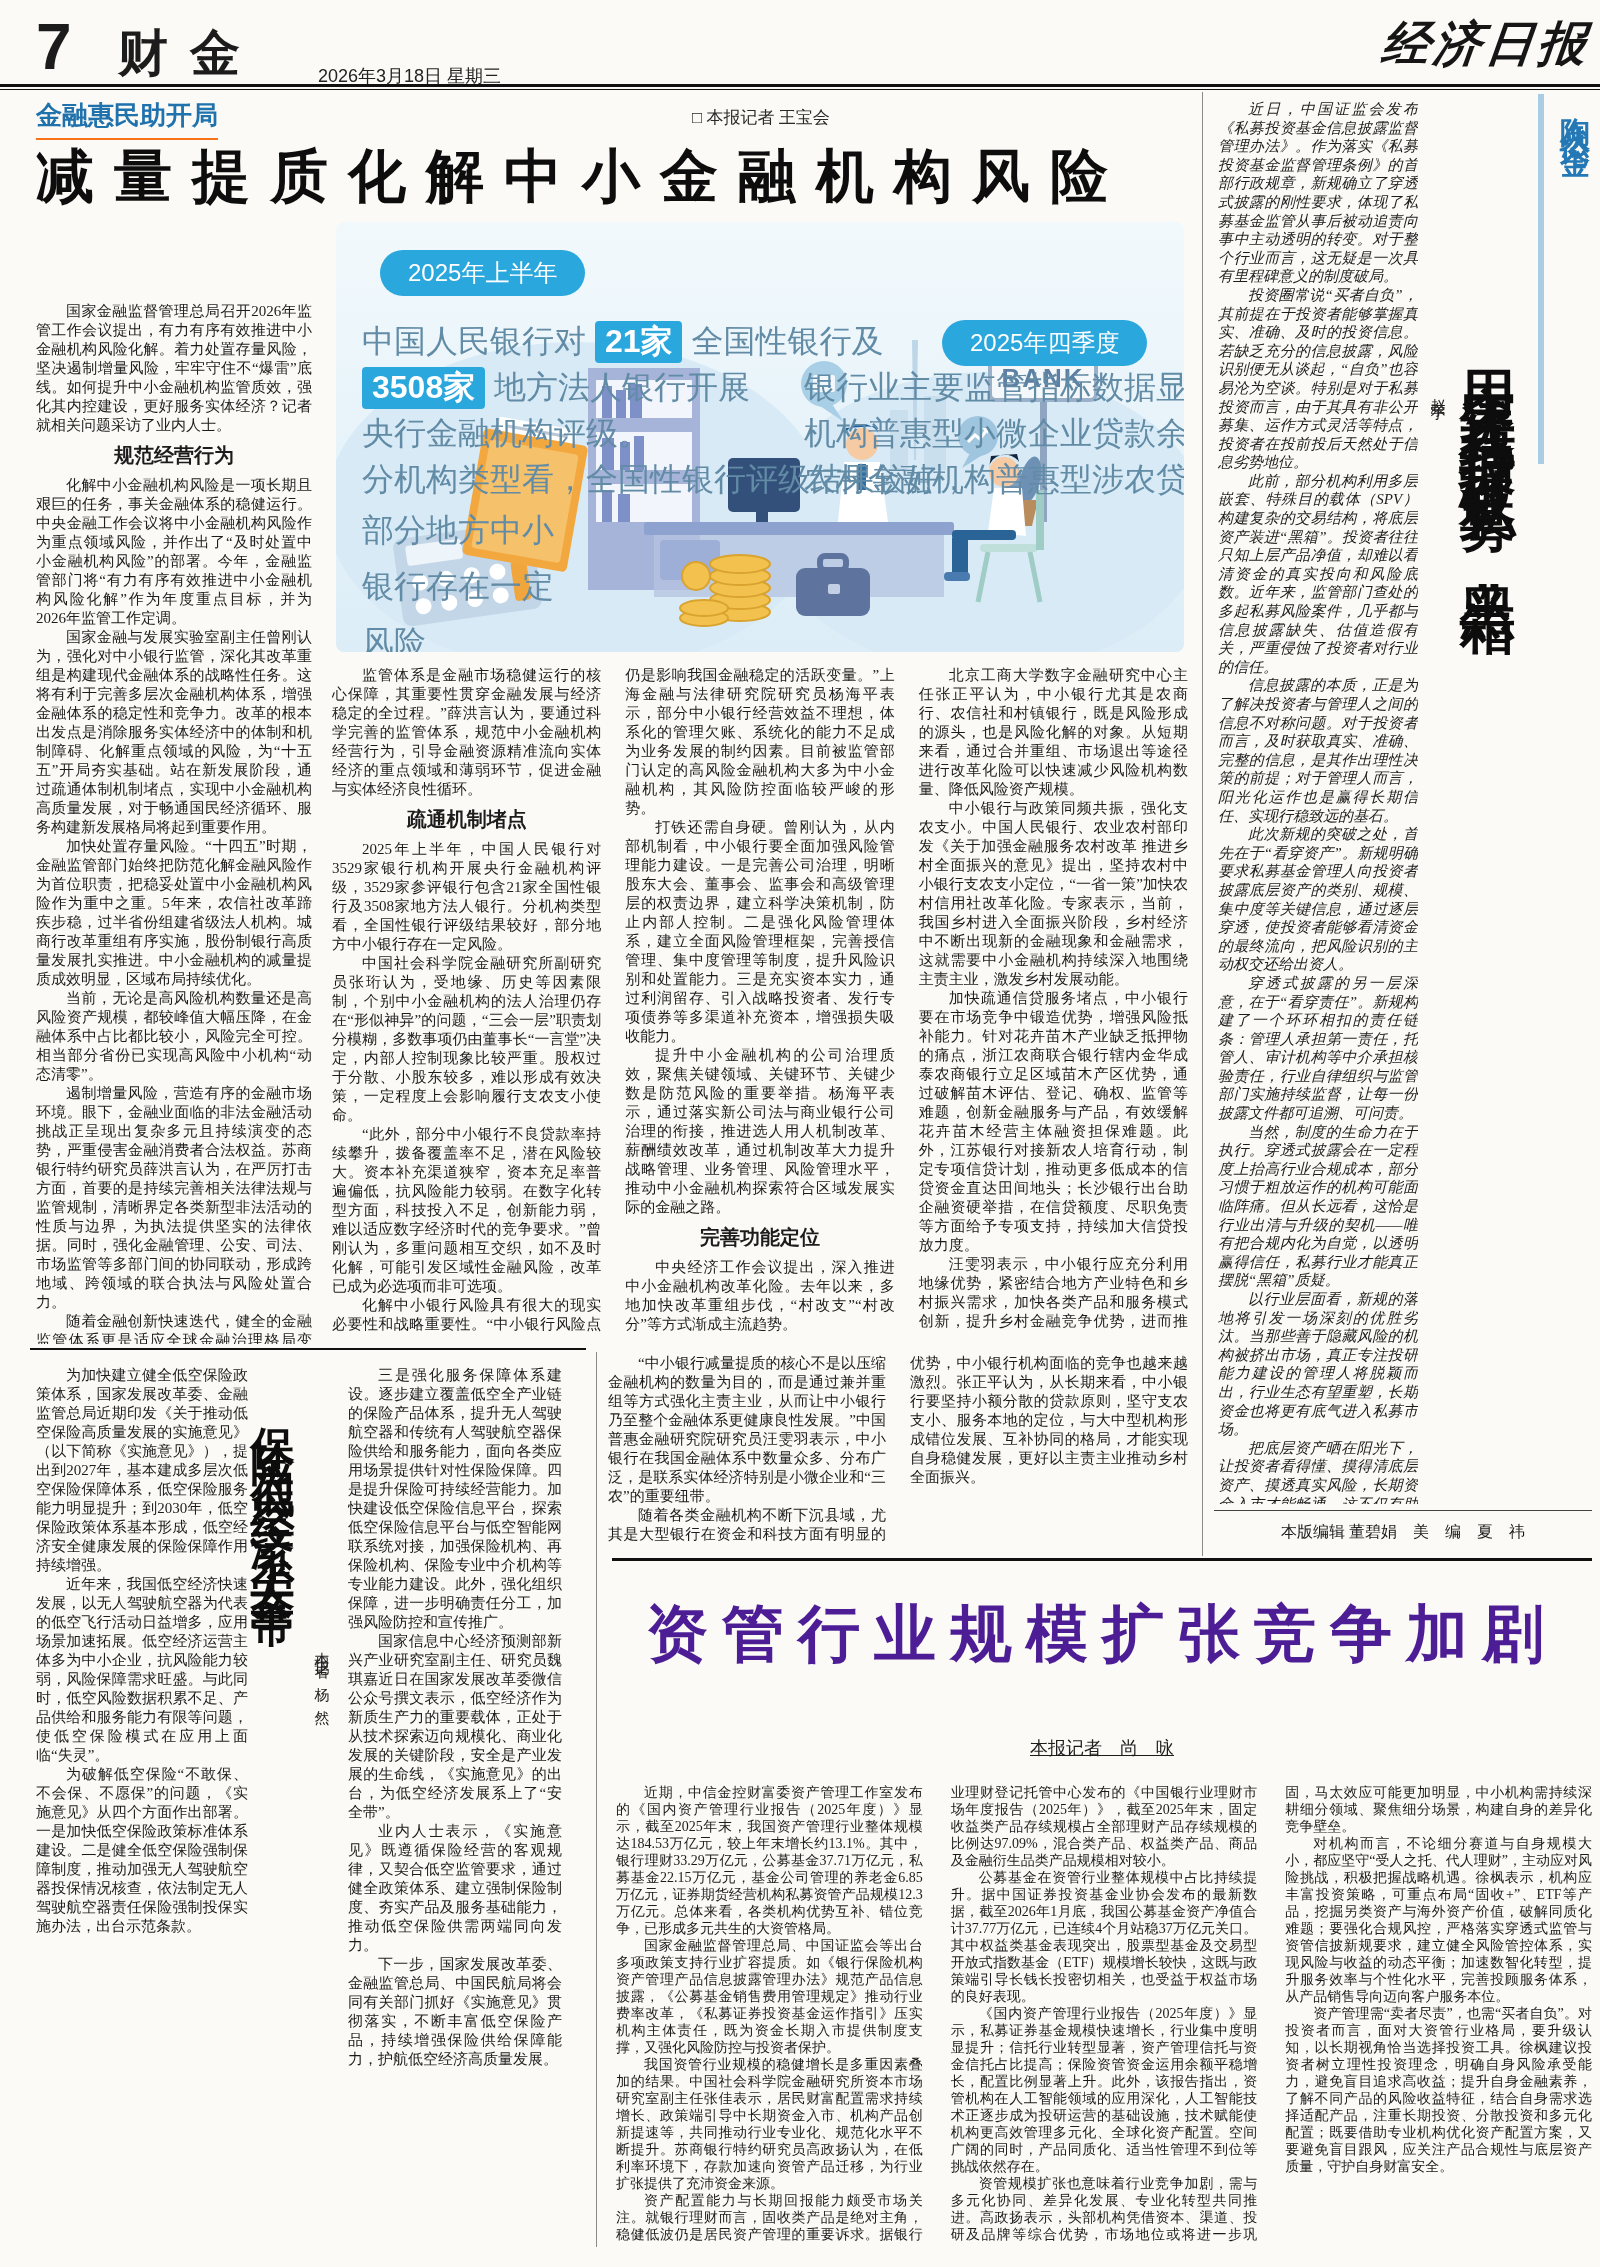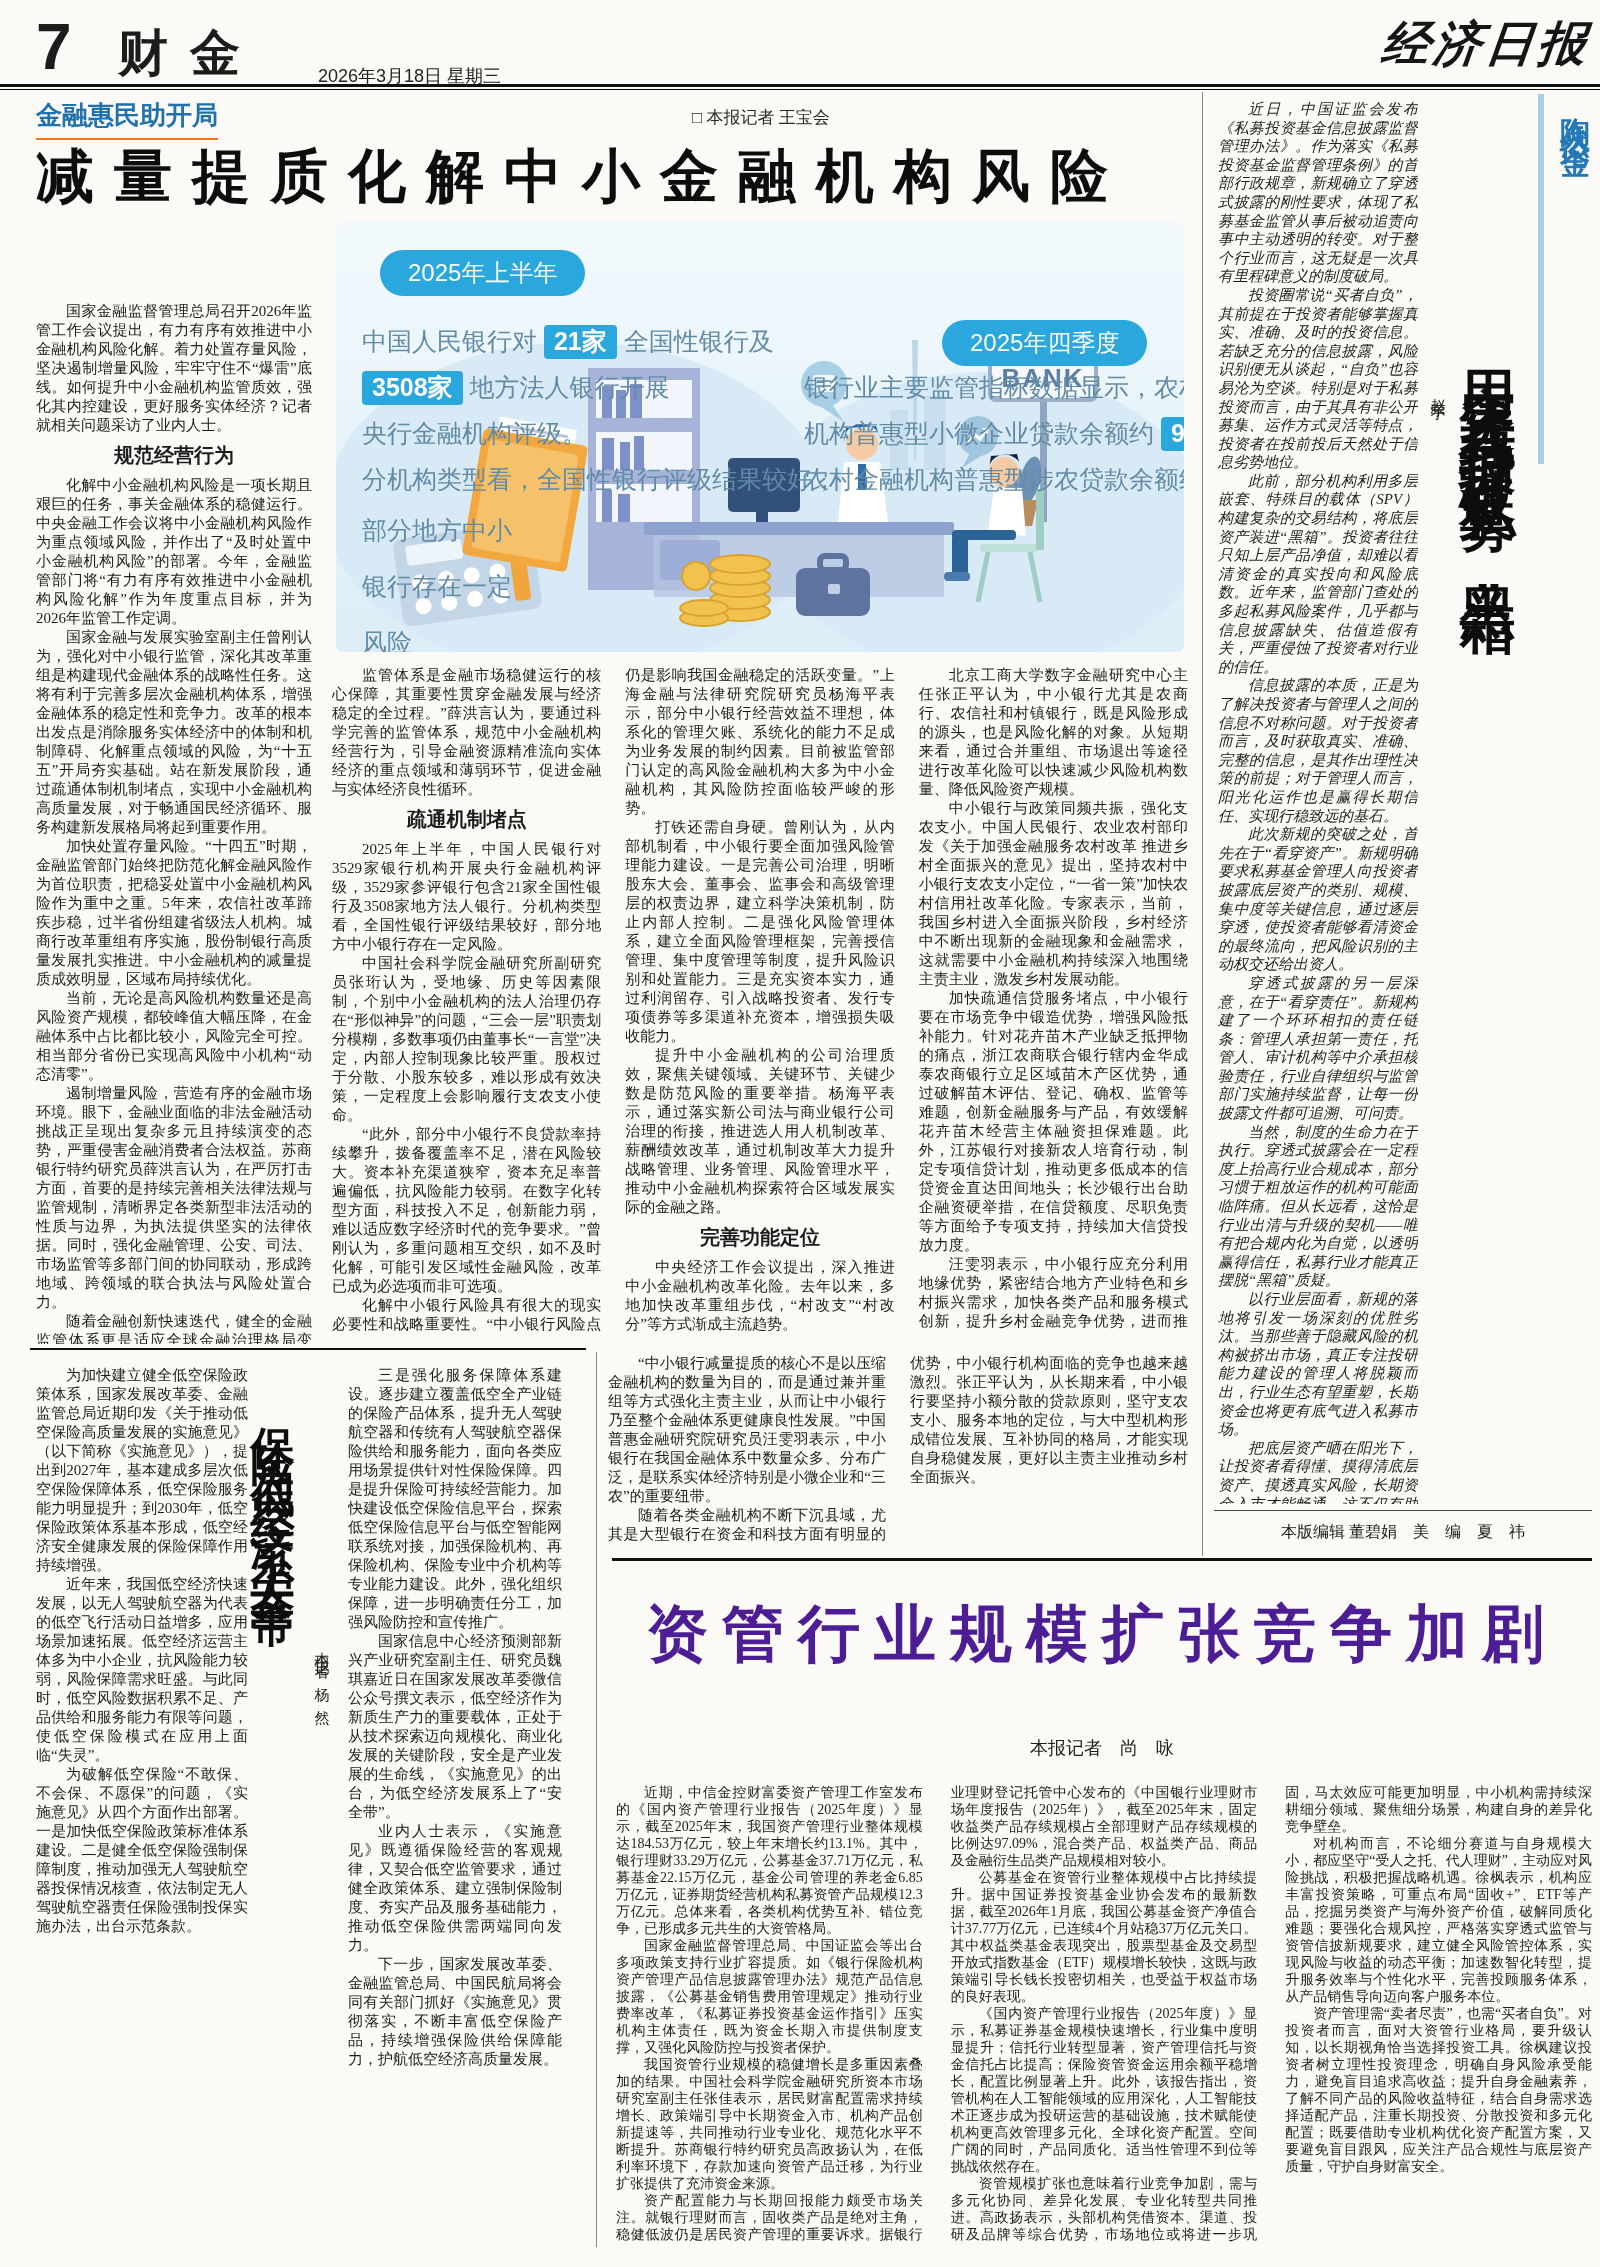--- a/index.html
+++ b/index.html
@@ -27,21 +27,21 @@
   .lead-byline { left:692px; top:106px; font-size:17px; color:#2a2a2a; }
   .lead-headline { left:36px; top:138px; width:1155px; font-size:58px; font-weight:900;
                    letter-spacing:20px; white-space:nowrap; color:#0d0d0d; }
 
   
   .ig { left:336px; top:222px; width:848px; height:430px; border-radius:8px;
         background:linear-gradient(180deg,#f2f9fc 0%,#e3f1f9 70%,#dcedf7 100%); overflow:hidden; }
   .ig .cloud { position:absolute; background:#d7eaf6; border-radius:50%; }
   .ig-tag { position:absolute; background:#2aa7dc; color:#fff; font-weight:400; font-size:24px;
             padding:7px 28px; border-radius:999px; z-index:3; }
-  .ig-text { position:absolute; z-index:3; color:#628ba6; font-size:25px; font-weight:500; }
+  .ig-text { position:absolute; z-index:3; color:#628ba6; font-size:32px; font-weight:500; }
   .ig-line { line-height:46px; white-space:nowrap; }
   .ig-line.loose { line-height:56px; }
   .chip { display:inline-block; background:#2aa7dc; color:#fff; font-weight:800;
           padding:1px 10px 3px; border-radius:4px; line-height:1.2; }
   .ig svg { position:absolute; left:56px; top:118px; z-index:2; }
 
   
   .newscol { font-size:15px; line-height:19px; overflow:hidden; }
   .para { text-indent:2em; text-align:justify; }
   .col-subhead { text-align:center; font-weight:700; font-size:20px; margin:11px 0;
@@ -65,21 +65,21 @@
   .tao-head { left:1450px; top:326px; height:1190px; font-size:56px; font-weight:900; letter-spacing:14px; color:#0d0d0d; }
   .tao-label { left:1538px; top:94px; height:370px; font-size:30px; font-weight:800; color:#2478b5;
                border-left:6px solid #a9cde5; padding-left:10px; letter-spacing:10px; }
   .editor-rule { left:1214px; top:1510px; width:378px; height:1px; background:#444; }
   .editor-text { left:1214px; top:1522px; width:378px; text-align:center; font-size:16px; color:#1a1a1a; }
 
   
   .am-rule { left:612px; top:1558px; width:980px; height:3px; background:#111; }
   .am-head { left:612px; top:1592px; width:980px; text-align:center; font-size:62px; font-weight:900;
              letter-spacing:14px; color:#4c1d95; }
-  .am-byline { left:612px; top:1736px; width:980px; text-align:center; font-size:18px; }
+  .am-byline { left:612px; top:1736px; width:980px; text-align:center; font-size:18px;text-decoration:underline; }
   .am-body { left:616px; top:1784px; width:976px; height:464px; column-count:3; column-gap:28px; column-fill:auto;
              font-size:14px; line-height:17px; overflow:hidden; }
 </style>
 </head>
 <body>
 
 <div id="page">
 
   <div class="abs pg-num hei">7</div>
   <div class="abs pg-sec hei">财金</div>

